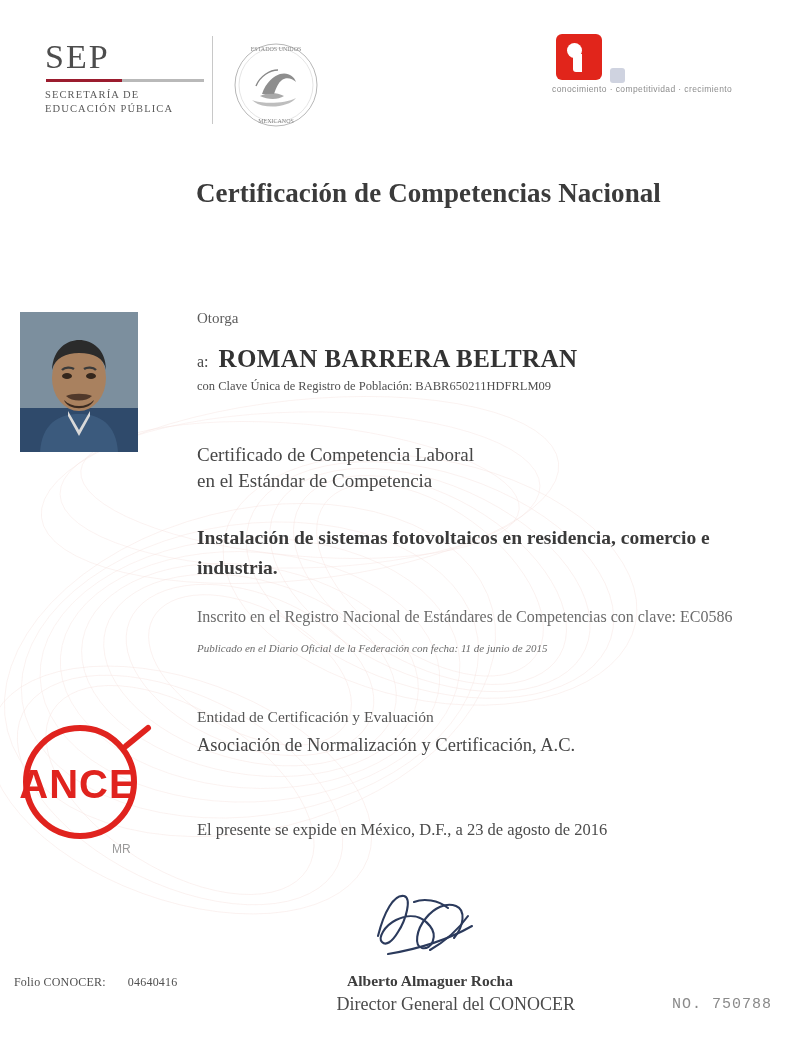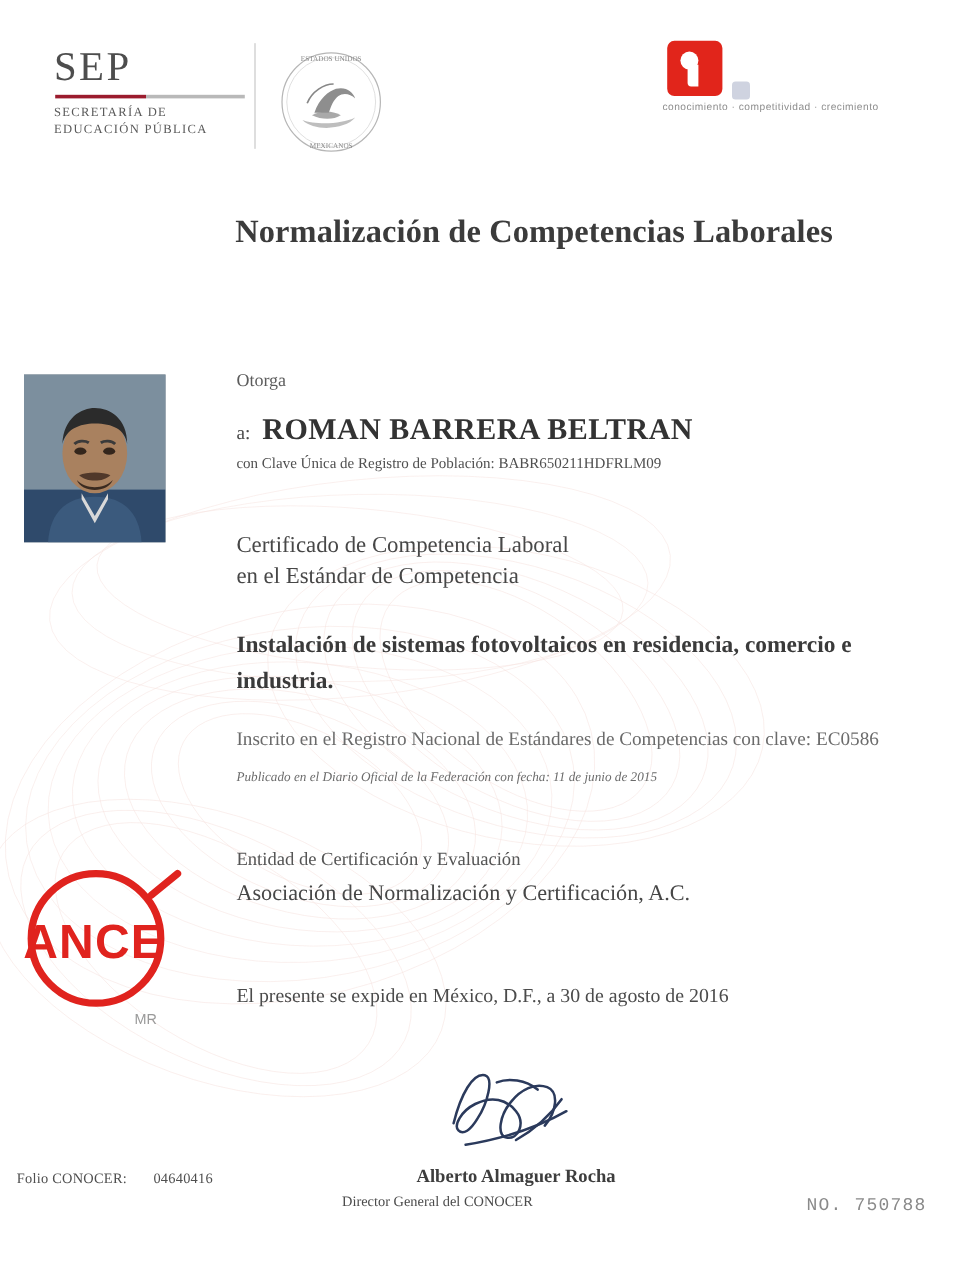--- a/index.html
+++ b/index.html
@@ -297,22 +297,22 @@
     text-align: center;
     font-size: 15.5px;
     font-weight: bold;
     color: #3d3d3d;
   }
   .sign-role {
     position: absolute;
     left: 285px;
     top: 994px;
     width: 290px;
-    text-align: left;
-    font-size: 12px;
+    text-align: right;
+    font-size: 18px;
     color: #4b4b4b;
   }
 
   
   .folio {
     position: absolute;
     left: 14px;
     top: 975px;
     font-size: 12px;
     color: #4f4f4f;
@@ -382,21 +382,21 @@
 
   <div class="conocer-block">
     <div class="conocer-mark"></div>
     <div class="conocer-dot"></div>
     <div class="conocer-tag">conocimiento · competitividad · crecimiento</div>
   </div>
 
 </div>
 
 <div class="main-title">
-  <div>Normalización de Competencias Laborales</div>
+  <div>Certificación de Competencias Nacional</div>
 </div>
 
 <div class="photo">
   <svg width="118" height="140" viewBox="0 0 118 140">
     <rect width="118" height="140" fill="#7c8f9e"></rect>
     <rect y="96" width="118" height="44" fill="#2f4a6b"></rect>
     <path d="M20 140 C22 112 38 102 59 102 C80 102 96 112 98 140 Z" fill="#3b5a7d"></path>
     <path d="M48 99 L59 118 L70 99 L70 104 L59 124 L48 104 Z" fill="#d9d9d9"></path>
     <ellipse cx="59" cy="66" rx="27" ry="33" fill="#a9815f"></ellipse>
     <path d="M32 58 C33 36 48 28 59 28 C72 28 86 37 86 58 C84 46 74 41 59 41 C46 41 35 46 32 58 Z" fill="#2b2b2b"></path>
@@ -424,21 +424,21 @@
 <div class="cert-line2">en el Estándar de Competencia</div>
 
 <div class="standard">Instalación de sistemas fotovoltaicos en residencia, comercio e industria.</div>
 
 <div class="registry">Inscrito en el Registro Nacional de Estándares de Competencias con clave: EC0586</div>
 <div class="published">Publicado en el Diario Oficial de la Federación con fecha: 11 de junio de 2015</div>
 
 <div class="entity-label">Entidad de Certificación y Evaluación</div>
 <div class="entity-name">Asociación de Normalización y Certificación, A.C.</div>
 
-<div class="issue-line">El presente se expide en México, D.F., a 30 de agosto de 2016</div>
+<div class="issue-line">El presente se expide en México, D.F., a 23 de agosto de 2016</div>
 
 <svg class="ance" viewBox="0 0 150 135">
   <circle cx="72" cy="62" r="54" fill="none" stroke="#e0231e" stroke-width="6"></circle>
   <path d="M118 26 L140 8" stroke="#e0231e" stroke-width="6" stroke-linecap="round"></path>
   <text x="70" y="78" font-family="Liberation Sans, sans-serif" font-size="40" font-weight="bold" fill="#e0231e" text-anchor="middle" letter-spacing="1">ANCE</text>
 </svg>
 <div class="ance-mr">MR</div>
 
 <svg class="signature" viewBox="0 0 130 85">
   <g fill="none" stroke="#2b3a5c" stroke-width="2.1" stroke-linecap="round">

